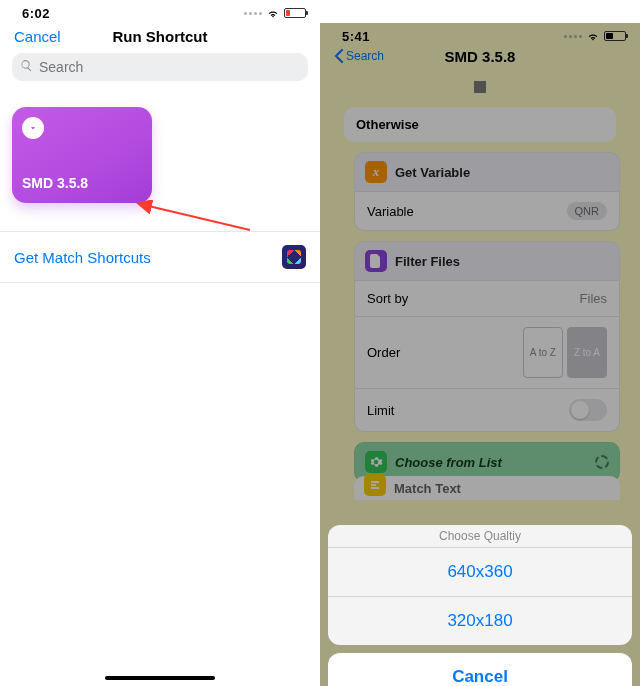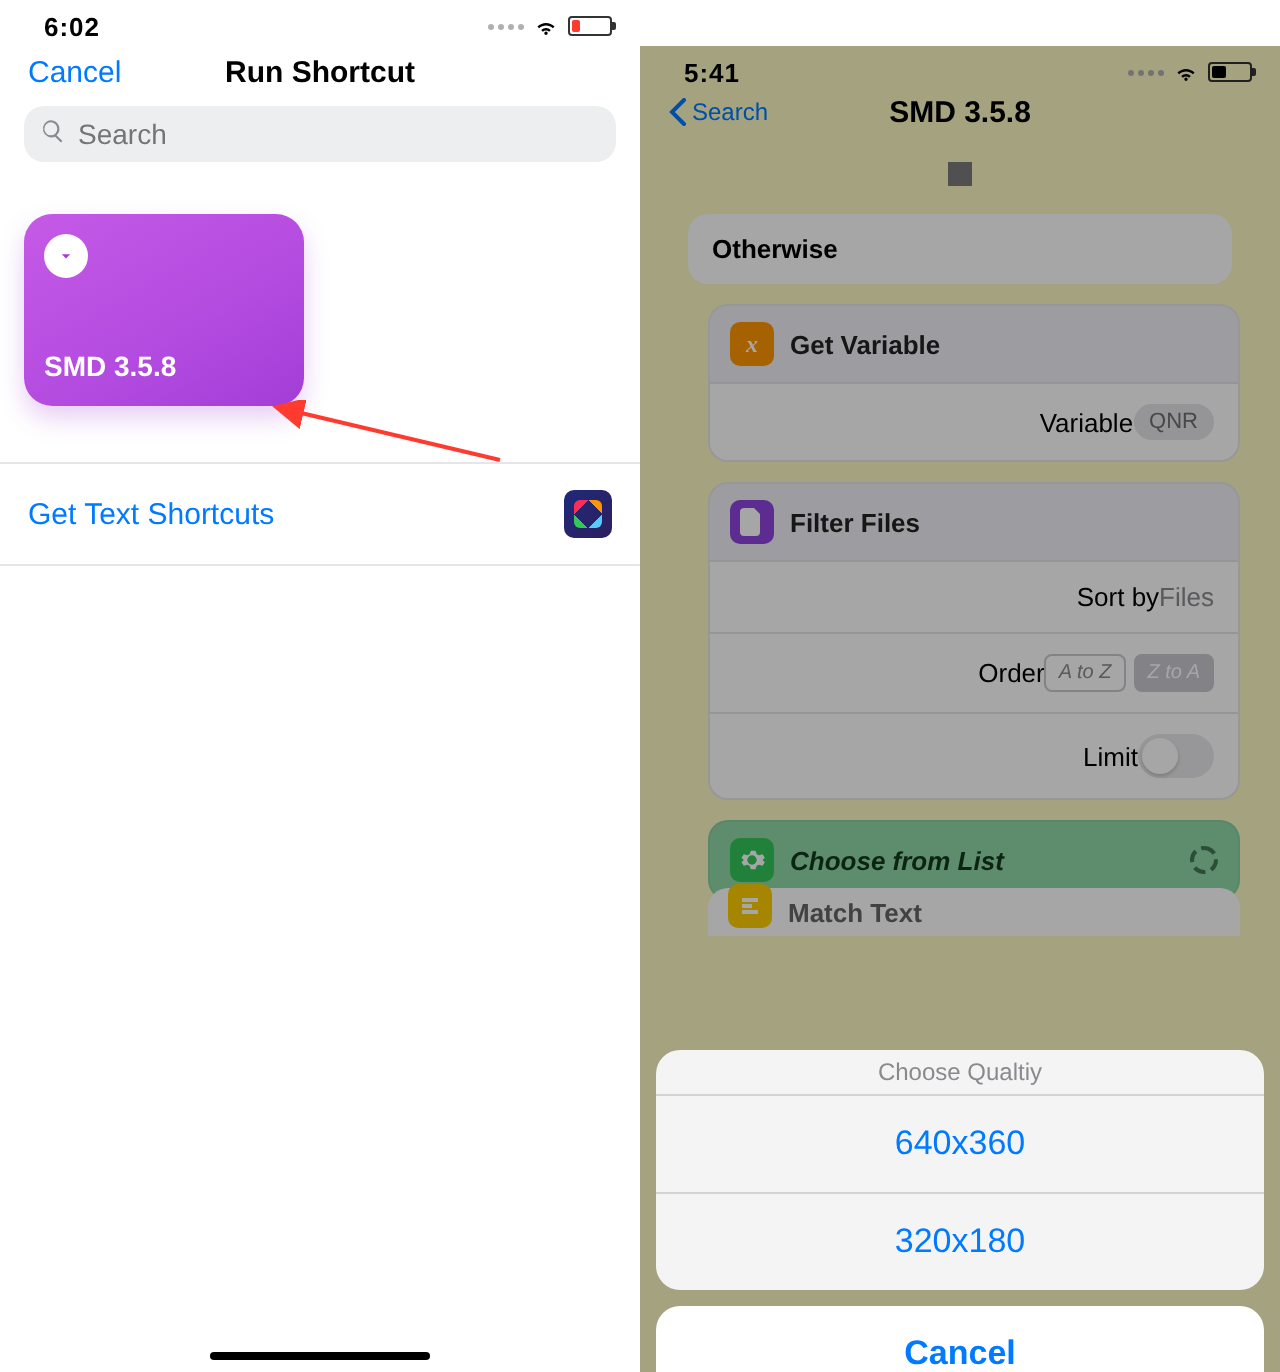--- a/index.html
+++ b/index.html
@@ -58,25 +58,25 @@
   
   .phone-right .nav { padding-top: 4px; }
   .phone-right .nav .title { font-weight: 600; }
   .shade { position: absolute; inset: 0; background: rgba(0,0,0,0.35); }
 
   .flow { position: relative; padding: 6px 10px 10px 10px; }
   .stop-sq { width: 12px; height: 12px; background: #7b7b7d; margin: 4px auto 14px auto; }
 
   .card { background: #f2f2f7; border-radius: 10px; margin-bottom: 10px; overflow: hidden; border: 0.5px solid rgba(0,0,0,0.04); }
   .card .hdr { display: flex; align-items: center; gap: 8px; padding: 8px 10px; font-size: 13px; font-weight: 600; color: #222; }
-  .card .row { display: flex; align-items: center; justify-content: flex-end; padding: 10px 12px; font-size: 13px; background: #fff; border-top: 0.5px solid #e5e5ea; }
+  .card .row { display: flex; align-items: center; justify-content: space-between; padding: 10px 12px; font-size: 13px; background: #fff; border-top: 0.5px solid #e5e5ea; }
   .card .row:first-of-type { border-top: none; }
   .pill-token { background: #e5e5ea; color: #6f6f74; font-size: 11px; padding: 3px 8px; border-radius: 9px; font-weight: 500; }
   .seg { display: flex; gap: 4px; }
-  .seg .opt { font-size: 10px; padding: 3px 6px; border-radius: 4px; border: 1px solid #c9c9cf; color: #8a8a8e; font-style: italic; }
+  .seg .opt { font-size: 10px; padding: 19px 6px; border-radius: 4px; border: 1px solid #c9c9cf; color: #8a8a8e; }
   .seg .opt.active { background: #c9c9cf; color: #fff; border-color: #c9c9cf; }
   .toggle { width: 38px; height: 22px; border-radius: 11px; background: #e9e9eb; position: relative; }
   .toggle::after { content:""; position:absolute; left:2px; top:2px; width:18px; height:18px; background:#fff; border-radius:50%; box-shadow:0 1px 2px rgba(0,0,0,0.2); }
 
   .otherwise { background: #fff; border-radius: 10px; padding: 10px 12px; font-size: 13px; font-weight: 700; margin: 0 14px 10px 14px; }
 
   .card.indent { margin-left: 24px; margin-right: 10px; }
   .green-card { background: #8fd9a8; font-style: italic; }
   .green-card .hdr { color: #133a1e; }
 
@@ -148,21 +148,21 @@
     <svg class="arrow-svg" width="130" height="40">
       <defs>
           <marker id="ah" markerWidth="8" markerHeight="8" refX="6" refY="4" orient="auto">
             <path d="M0,0 L8,4 L0,8 z" fill="#ff3b30"></path>
           </marker>
         </defs>
       <line x1="120" y1="30" x2="10" y2="4" stroke="#ff3b30" stroke-width="2" marker-end="url(#ah)"></line>
     </svg>
 
     <div class="more-row">
-      <span class="link">Get Text Shortcuts</span>
+      <span class="link">Get Match Shortcuts</span>
       <span class="app-icon">
           <span class="sw"></span>
         </span>
     </div>
 
     <div class="home-ind"></div>
   </div>
 
   <div class="phone phone-right">
 

